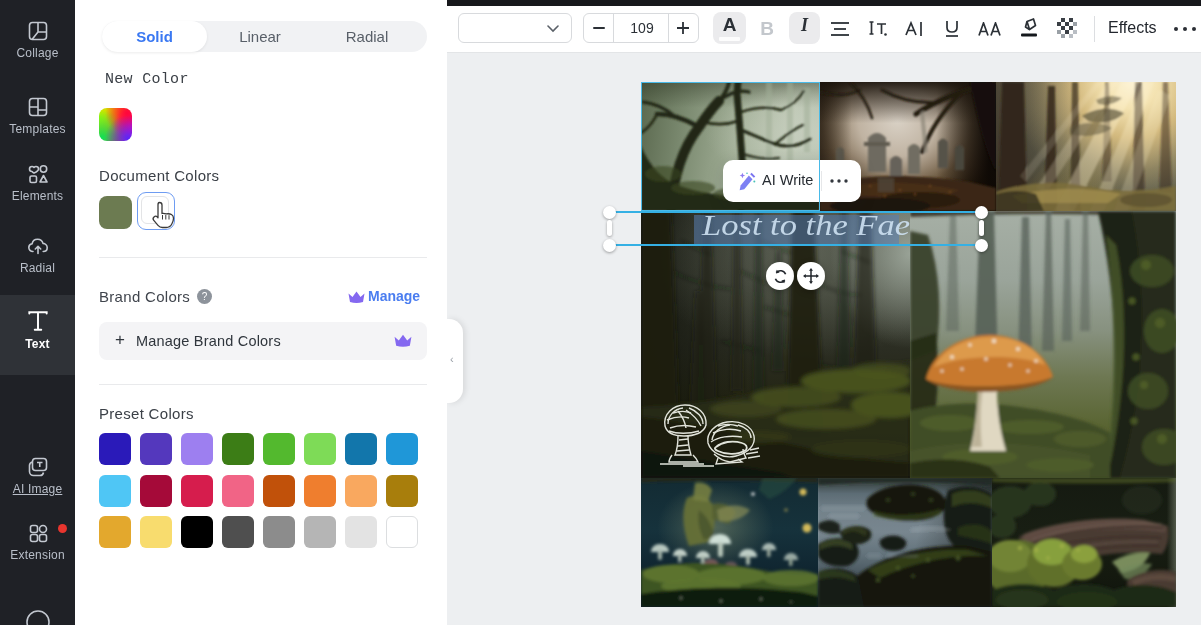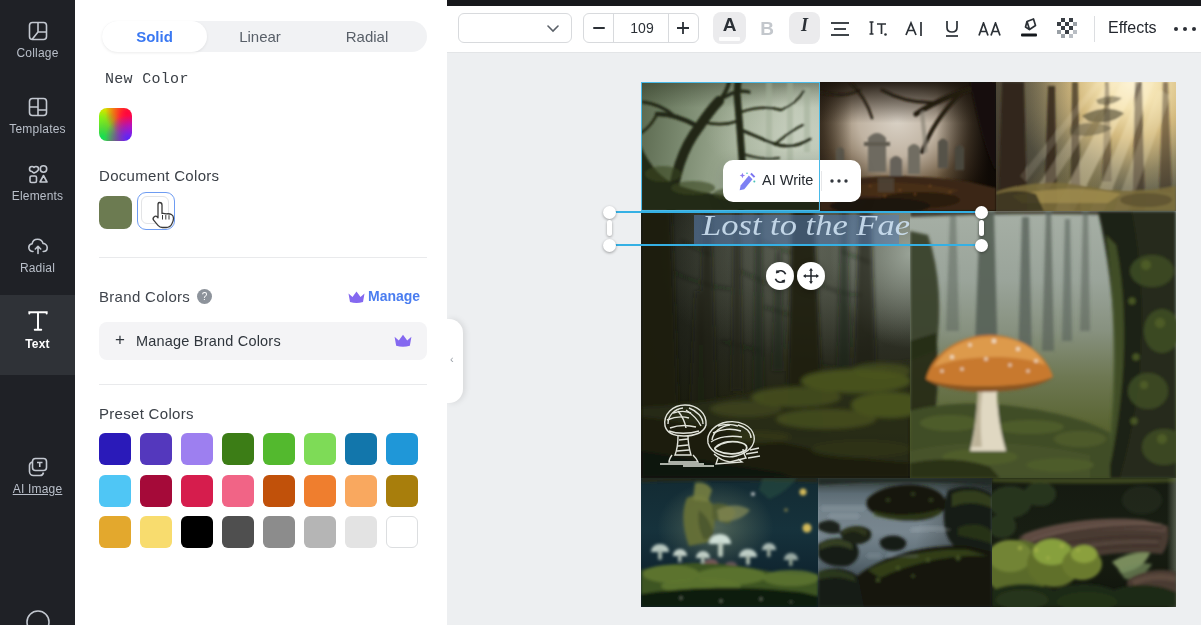--- a/index.html
+++ b/index.html
@@ -83,20 +83,30 @@
         </svg>
       <div class="sblabel" style="font-weight:bold; color:#fff;">Text</div>
     </div>
     <div class="sbitem" style="top:455px;text-decoration:underline;">
       <svg width="24" height="24" viewBox="0 0 24 24" fill="none" stroke="#c3c8d0" stroke-width="1.6" stroke-linejoin="round">
           <rect x="6.5" y="3.5" width="14" height="12" rx="3"></rect>
           <path d="M6.5 7 C4.8 7.3 3.5 8.7 3.5 10.5 L3.5 16.5 C3.5 18.7 5.3 20.5 7.5 20.5 L14 20.5 C15.8 20.5 17.2 19.2 17.5 17.5"></path>
           <path d="M11 7.5 H16.5 M13.75 7.5 V12"></path>
         </svg>
       <div class="sblabel">AI Image</div>
+    </div>
+    <div class="sbitem" style="top:521px;">
+      <svg width="24" height="24" viewBox="0 0 24 24" fill="none" stroke="#c3c8d0" stroke-width="1.6" stroke-linejoin="round">
+          <rect x="4.5" y="4.5" width="7" height="7" rx="2"></rect>
+          <rect x="4.5" y="13.5" width="7" height="7" rx="2"></rect>
+          <rect x="13.5" y="13.5" width="7" height="7" rx="2"></rect>
+          <circle cx="17" cy="8" r="3.5"></circle>
+        </svg>
+      <div class="sblabel">Extension</div>
+      <div style="position:absolute; right:8px; top:3px; width:9px; height:9px; border-radius:50%; background:#e8352e;"></div>
     </div>
     <div class="sbitem" style="top:609px;">
       <svg width="26" height="26" viewBox="0 0 26 26" fill="none" stroke="#c3c8d0" stroke-width="1.6">
           <circle cx="13" cy="13" r="11"></circle>
         </svg>
     </div>
   </div>
 
   <div id="panel">
     <div id="tabs">

